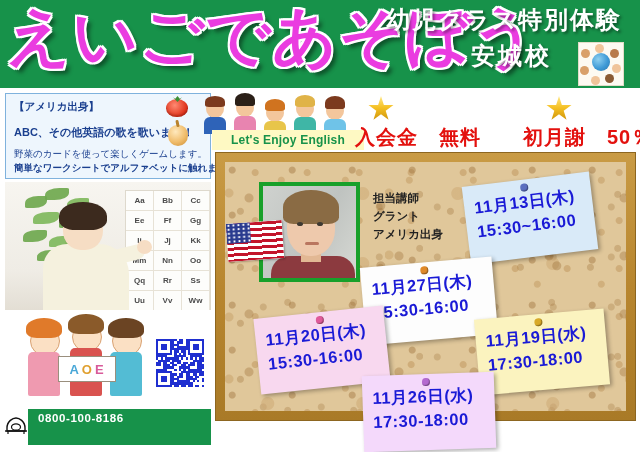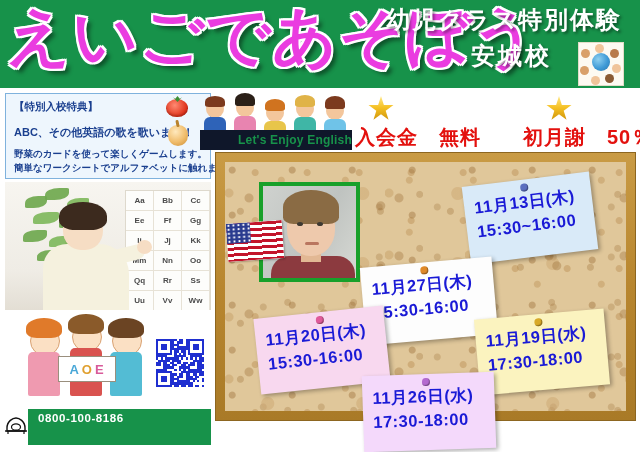--- a/index.html
+++ b/index.html
@@ -103,21 +103,21 @@
     left: 8px; top: 31px;
     font-size: 11px;
     font-weight: bold;
     color: #1a3f8f;
     white-space: nowrap;
   }
   .lesson-line2 {
     position: absolute;
     left: 8px; top: 54px;
     font-size: 9.5px;
-    font-weight: bold;
+    font-weight: normal;
     color: #1a3f8f;
     white-space: nowrap;
   }
   .lesson-line3 {
     position: absolute;
     left: 8px; top: 68px;
     font-size: 9.5px;
     font-weight: bold;
     color: #1a3f8f;
     white-space: nowrap;
@@ -454,21 +454,21 @@
       <div class="logo-kid" style="left:16px; top:1px;  background:#f0c49a;"></div>
       <div class="logo-kid" style="left:31px; top:6px;  background:#b87a4a;"></div>
       <div class="logo-kid" style="left:33px; top:21px; background:#f0c49a;"></div>
       <div class="logo-kid" style="left:26px; top:31px; background:#8a5a33;"></div>
       <div class="logo-kid" style="left:12px; top:33px; background:#f0c49a;"></div>
       <div class="logo-kid" style="left:1px;  top:23px; background:#d9a06a;"></div>
     </div>
   </div>
 
   <div class="lesson-box">
-    <div class="lesson-title">【特別入校特典】</div>
+    <div class="lesson-title">【アメリカ出身】</div>
     <div class="lesson-line1">ABC、その他英語の歌を歌います！</div>
     <div class="lesson-line2">野菜のカードを使って楽しくゲームします。</div>
     <div class="lesson-line3">簡単なワークシートでアルファベットに触れます。</div>
   </div>
   <div class="veg-tomato"></div>
   <div class="veg-onion"></div>
 
   <div style="position:absolute; left:196px; top:90px; width:172px; height:62px;">
 
     <div style="position:absolute; left:6px; top:2px; width:26px; height:40px;">
@@ -489,22 +489,22 @@
     <div style="position:absolute; left:96px; top:1px; width:26px; height:41px;">
       <div style="position:absolute; left:4px; top:9px; width:18px; height:18px; border-radius:50%; background:#f3c69c;"></div>
       <div style="position:absolute; left:3px; top:4px; width:20px; height:12px; border-radius:50% 50% 20% 20%; background:#e0b348;"></div>
       <div style="position:absolute; left:2px; top:26px; width:22px; height:16px; border-radius:6px 6px 0 0; background:#3fb6a6;"></div>
     </div>
     <div style="position:absolute; left:126px; top:3px; width:26px; height:40px;">
       <div style="position:absolute; left:4px; top:9px; width:18px; height:18px; border-radius:50%; background:#f3c69c;"></div>
       <div style="position:absolute; left:3px; top:3px; width:20px; height:13px; border-radius:50% 50% 20% 20%; background:#7c3a1e;"></div>
       <div style="position:absolute; left:2px; top:26px; width:22px; height:15px; border-radius:6px 6px 0 0; background:#6fc3e8;"></div>
     </div>
-    <div style="position:absolute; left:4px; top:40px; width:152px; height:20px; background:#0f172a;
-                display:flex; align-items:center; justify-content:flex-end;">
+    <div style="position:absolute; left:16px; top:40px; width:152px; height:20px; background:#fef9c3;
+                display:flex; align-items:center; justify-content:center;">
       <span style="font-size:12px; font-weight:bold; color:#17924a; letter-spacing:.2px;">Let's Enjoy English</span>
     </div>
   </div>
 
   <div class="star star-left"></div>
   <div class="star star-right"></div>
   <div class="promo-offer">入会金　無料　　初月謝　50％オフ</div>
 
   <div class="photo-child">
     <div class="pc-wall"></div>
@@ -1038,20 +1038,25 @@
         <div class="ip-eye r"></div>
         <div class="ip-mouth"></div>
       </div>
 
       <div class="us-flag">
         <div class="flag-stripes"></div>
         <div class="flag-canton"></div>
         <div class="flag-stars" style="clip-path: inset(0 calc(100% - 24px) calc(100% - 20px) 0);"></div>
       </div>
 
+      <div class="instructor-text">
+        <div>担当講師</div>
+        <div>グラント</div>
+        <div>アメリカ出身</div>
+      </div>
 
       <div class="note note-1">
         <div class="pin"></div>
         <div class="line1">11月13日(木)</div>
         <div class="line2">15:30~16:00</div>
       </div>
 
       <div class="note note-2">
         <div class="pin"></div>
         <div class="line1">11月27日(木)</div>

